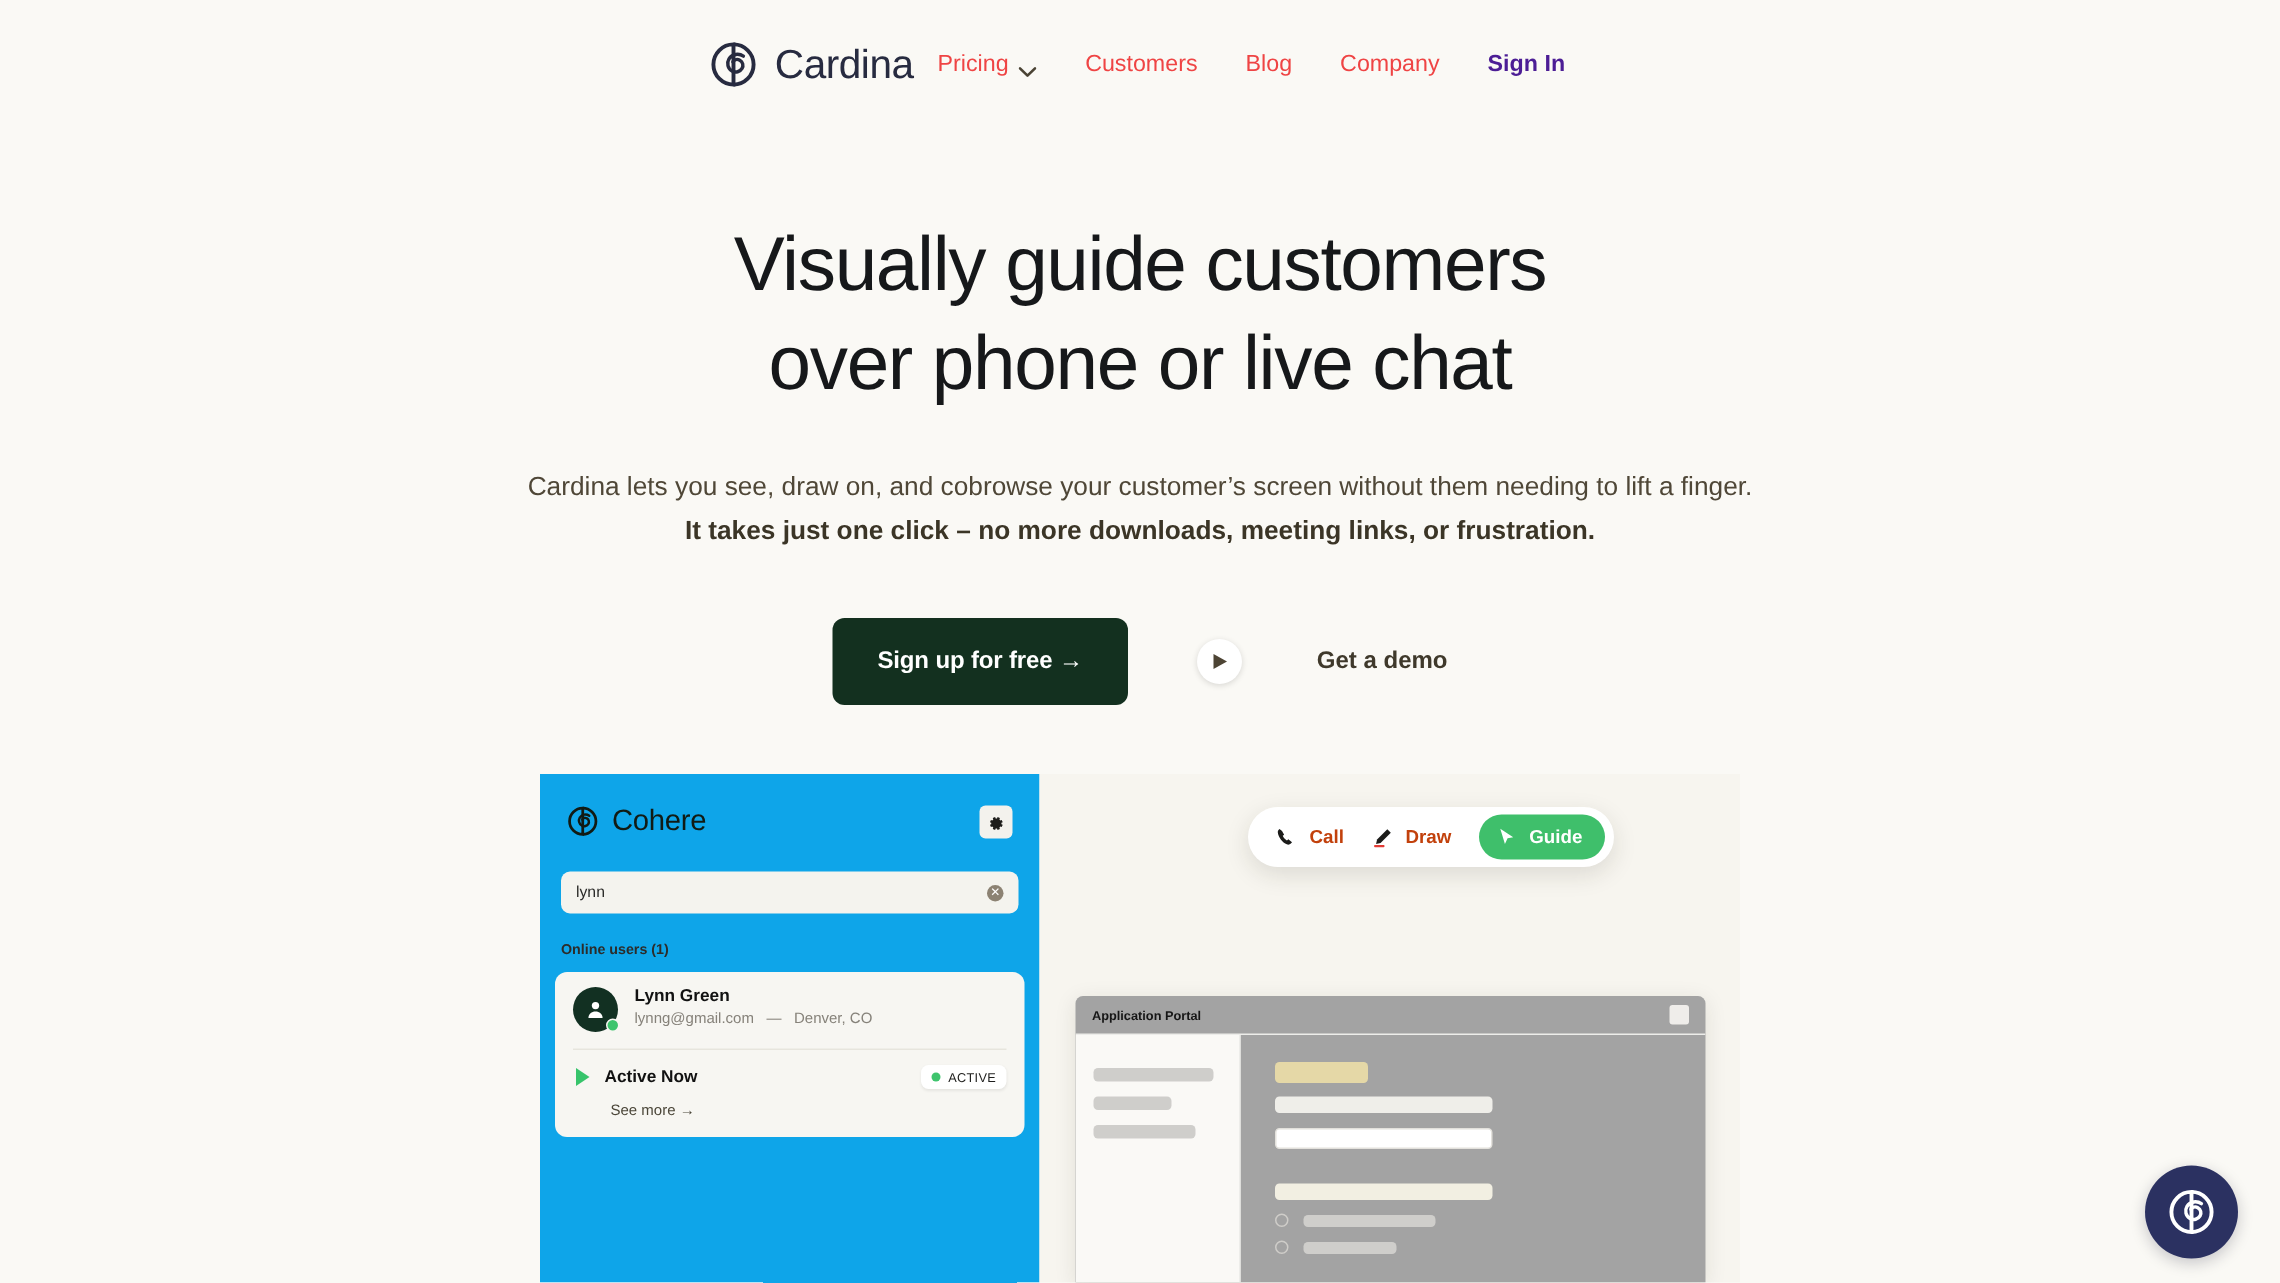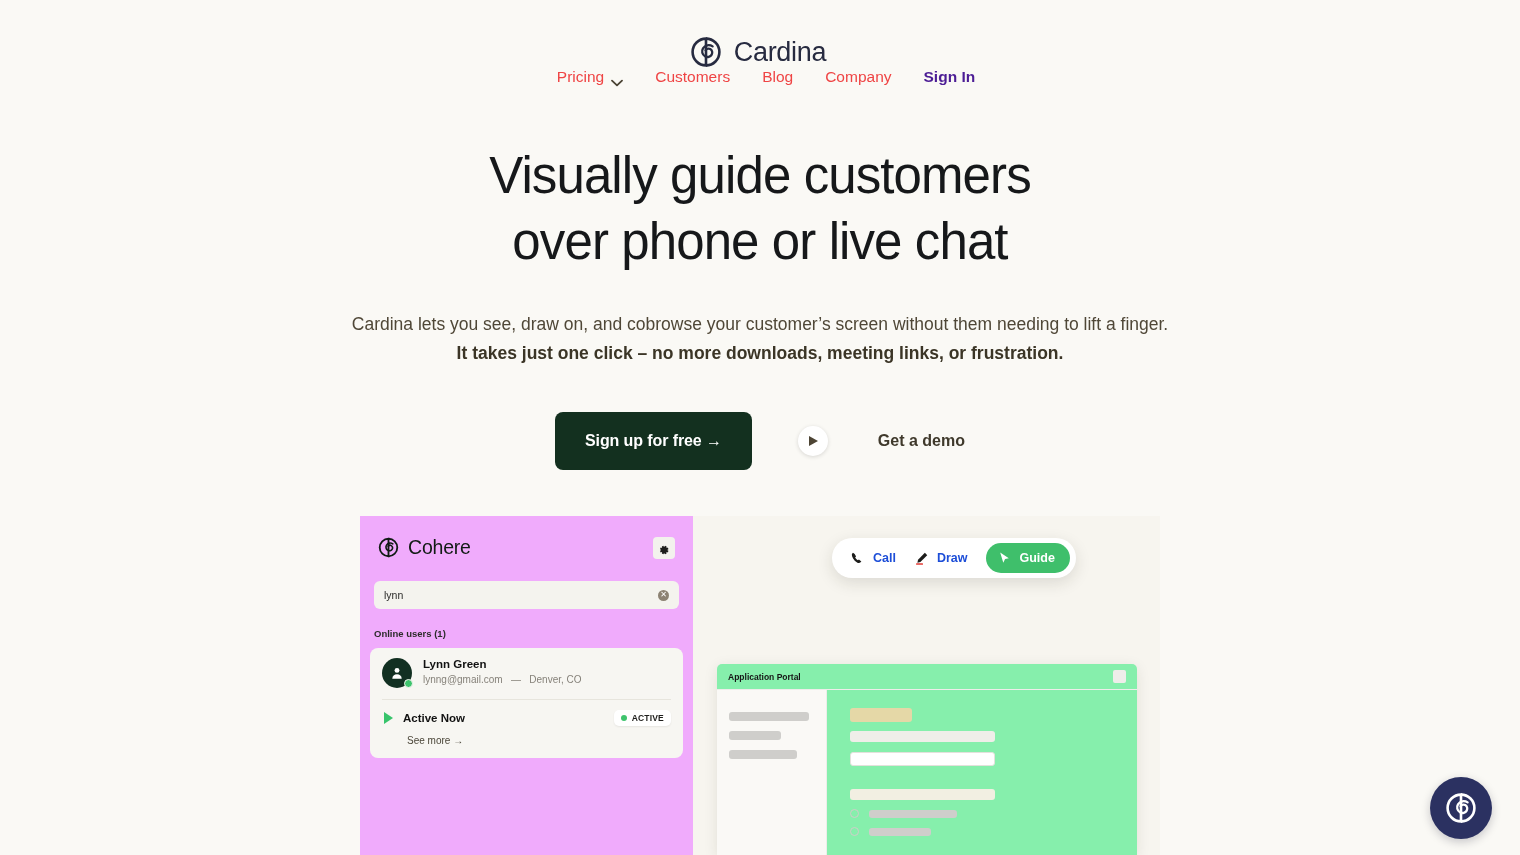--- a/index.html
+++ b/index.html
@@ -7,23 +7,22 @@
     width: 1520px; height: 855px;
     background: #faf9f5;
     font-family: "Liberation Sans", sans-serif;
     overflow: hidden;
   }
   .page { position: relative; width: 1520px; height: 855px; background: #faf9f5; }
 
   
   .header {
     position: absolute; top: 0; left: 0; width: 1520px; height: 86px;
-    display: flex; align-items: center; justify-content: flex-end;
+    display: flex; align-items: center; justify-content: center;
     padding: 0 122px 0 118px;
-    flex-direction: column;
   }
   .brand { display: flex; align-items: center; gap: 12px; }
   .brand-mark { width: 32px; height: 32px; display: block; }
   .brand-name {
     font-size: 27px; font-weight: 500; color: #272b40;
     letter-spacing: -0.3px;
   }
   .nav { display: flex; align-items: center; gap: 0; }
   .nav-item {
     font-size: 15.5px; color: #ef4444; padding: 0 16px;
@@ -72,21 +71,21 @@
     border-top: 5.5px solid transparent;
     border-bottom: 5.5px solid transparent;
   }
   .btn-demo-label { font-size: 16px; font-weight: 700; color: #3f392b; margin-left: 36px; }
 
   
   .shot { position: absolute; left: 360px; top: 516px; width: 800px; height: 339px; }
 
   .panel-left {
     position: absolute; left: 0; top: 0; width: 333px; height: 339px;
-    background: #f0abfc;
+    background: #0ea5e9;
   }
   .cohere-head {
     display: flex; align-items: center; justify-content: space-between;
     padding: 20px 18px 0 18px;
   }
   .cohere-brand { display: flex; align-items: center; gap: 9px; }
   .cohere-mark { width: 21px; height: 21px; display: block; }
   .cohere-name { font-size: 19.5px; font-weight: 500; color: #111b14; letter-spacing: -0.2px; }
   .gear-btn {
     width: 22px; height: 22px; border-radius: 4px; background: #f3f2ed;
@@ -136,50 +135,50 @@
     border-top: 6px solid transparent;
     border-bottom: 6px solid transparent;
   }
   .active-label { font-size: 11.5px; font-weight: 700; color: #121212; }
   .active-badge {
     margin-left: auto; background: #ffffff; border-radius: 5px;
     padding: 3px 7px; display: flex; align-items: center; gap: 5px;
     box-shadow: 0 1px 2px rgba(0,0,0,0.07);
   }
   .badge-dot { width: 6px; height: 6px; border-radius: 50%; background: #3ec46d; }
-  .badge-text { font-size: 8.5px; font-weight: 700; color: #1e1e1c; letter-spacing: 0.2px; }
+  .badge-text { font-size: 8.5px; font-weight: 400; color: #1e1e1c; letter-spacing: 0.2px; }
   .see-more { font-size: 10px; color: #4b4639; margin: 9px 0 0 25px; cursor: pointer; }
 
   .panel-right {
     position: absolute; left: 333px; top: 0; width: 467px; height: 339px;
     background: #f7f5ef;
   }
 
   
   .toolbar {
     position: absolute; left: 472px; top: 22px;
     background: #ffffff; border-radius: 24px;
     box-shadow: 0 5px 16px rgba(40,35,20,0.13);
     height: 40px; display: flex; align-items: center;
     padding: 0 6px 0 18px; gap: 18px;
   }
   .tb-item { display: flex; align-items: center; gap: 8px; cursor: pointer; }
   .tb-ico { width: 15px; height: 15px; display: block; }
-  .tb-label { font-size: 12.5px; font-weight: 700; color: #1d4ed8; }
+  .tb-label { font-size: 12.5px; font-weight: 700; color: #c2410c; }
   .tb-guide {
     background: #3fbf6b; border-radius: 20px; height: 30px;
     padding: 0 15px 0 11px; display: flex; align-items: center; gap: 8px;
     cursor: pointer;
   }
   .tb-guide .tb-label { color: #ffffff; }
 
   
   .portal {
     position: absolute; left: 357px; top: 148px; width: 420px; height: 191px;
-    background: #86efac; border-radius: 5px 5px 0 0;
+    background: #a3a3a3; border-radius: 5px 5px 0 0;
     box-shadow: 0 3px 14px rgba(40,35,20,0.10);
     overflow: hidden;
   }
   .portal-bar {
     height: 26px; display: flex; align-items: center; justify-content: space-between;
     padding: 0 11px; border-bottom: 1px solid #ededea;
   }
   .portal-title { font-size: 8.5px; font-weight: 700; color: #161616; }
   .portal-box { width: 13px; height: 13px; background: #efedea; border-radius: 2px; }
   .portal-body { display: flex; height: 165px; }

